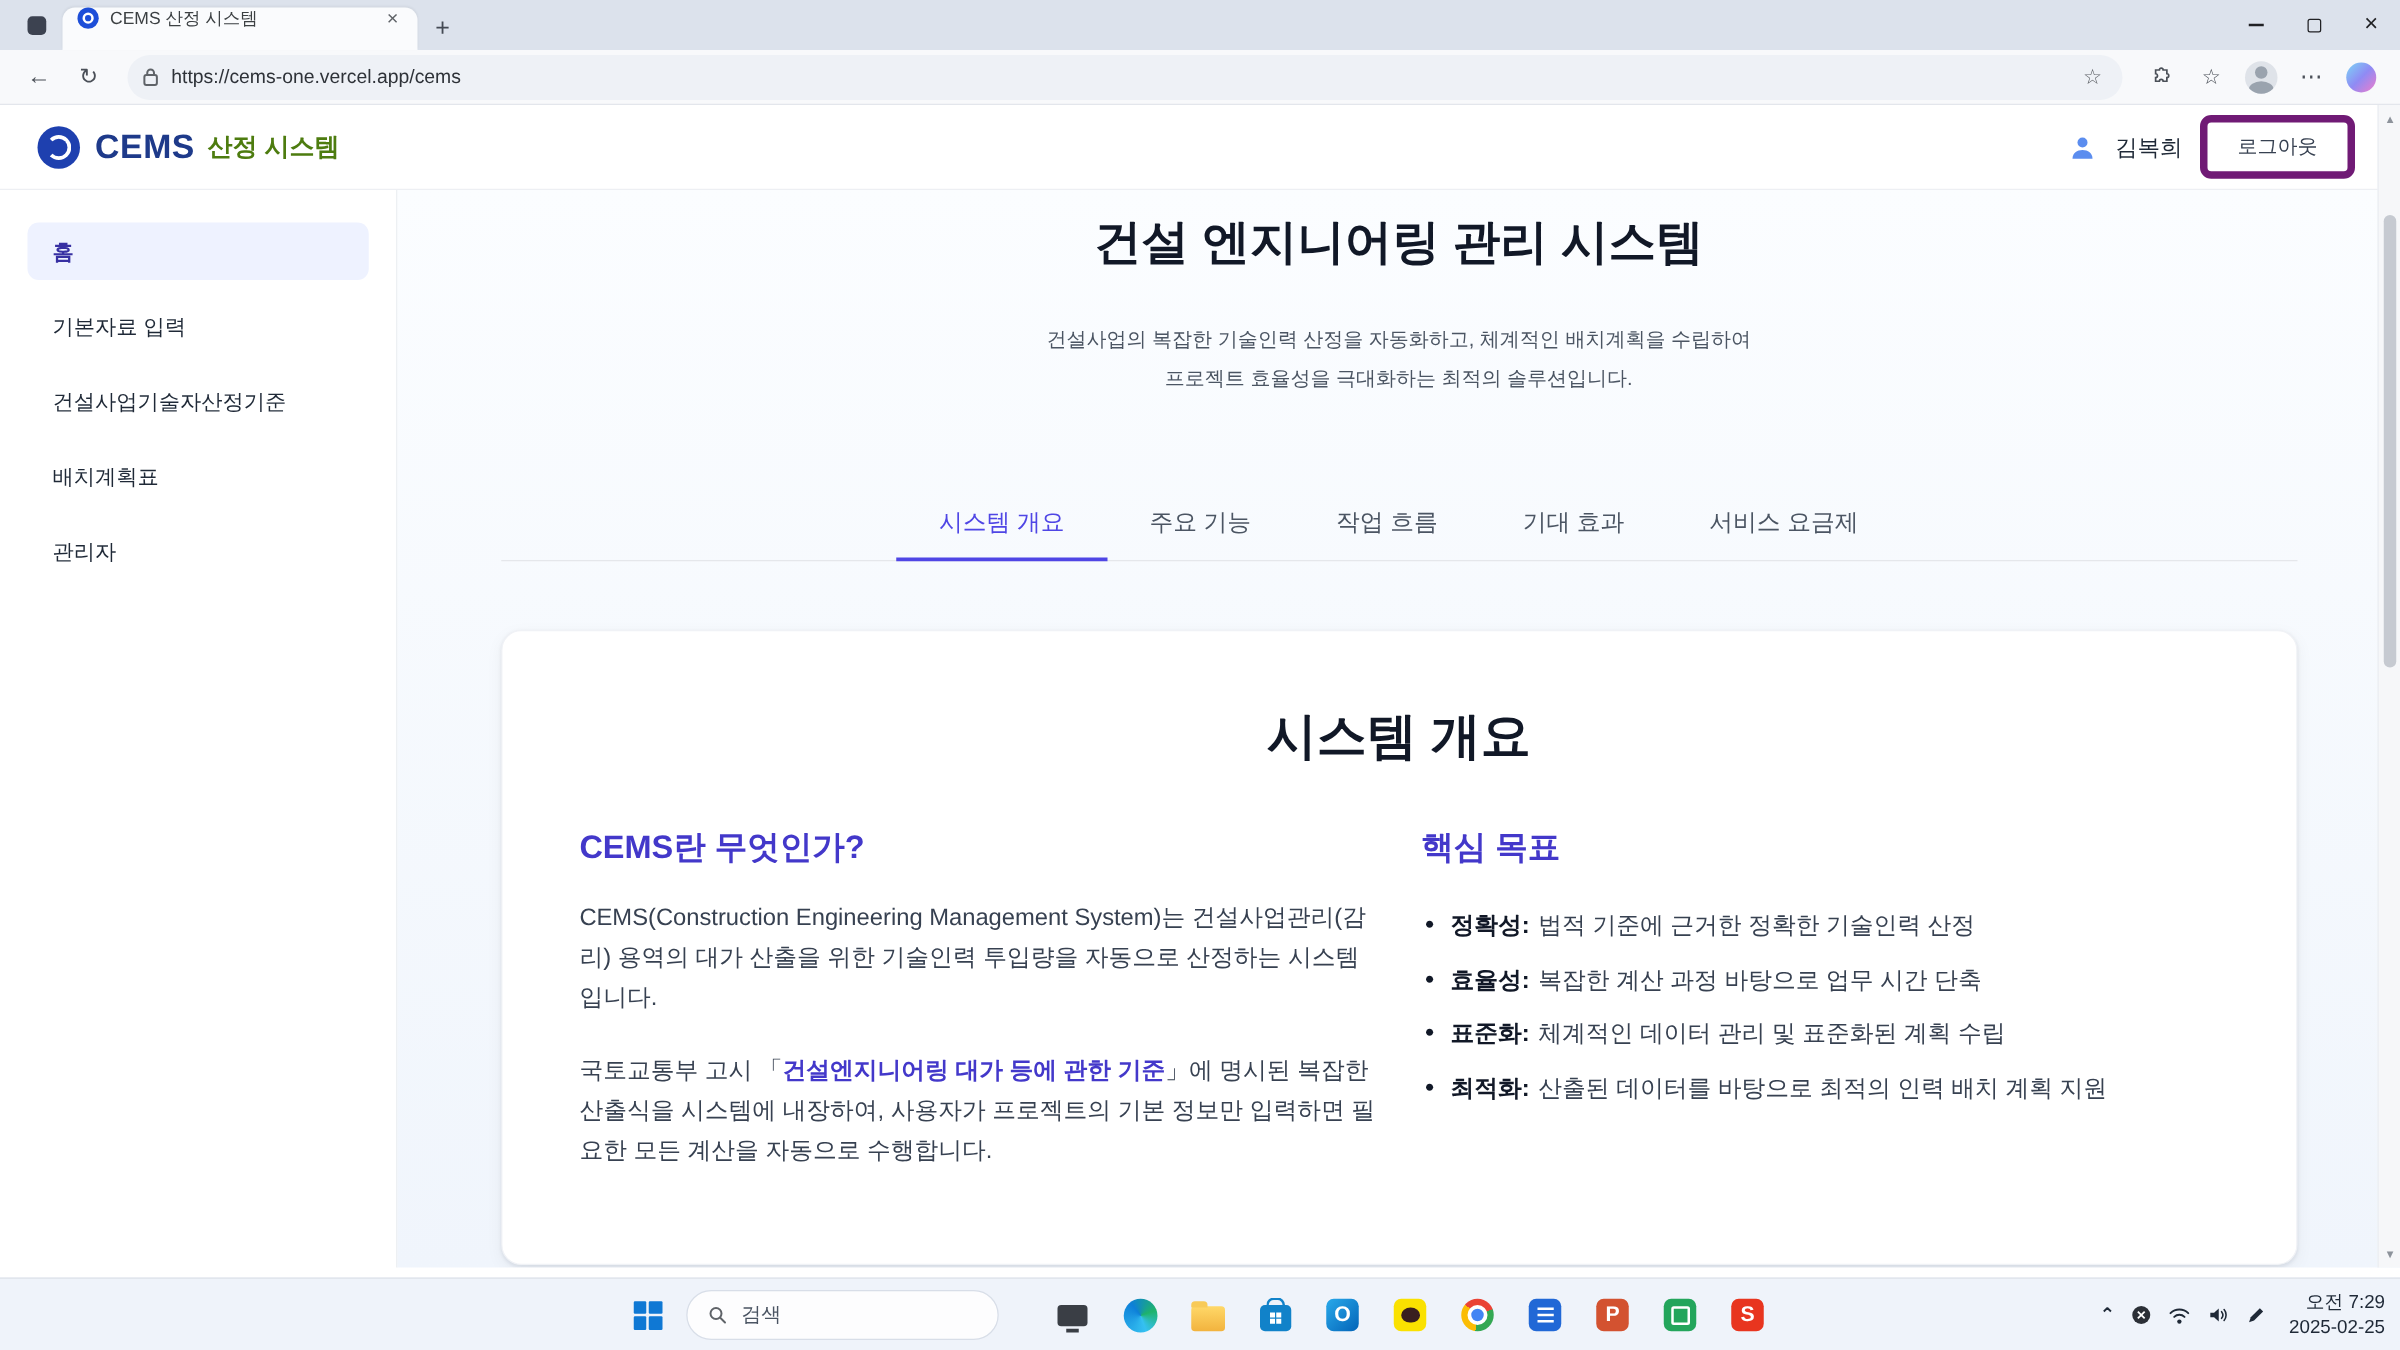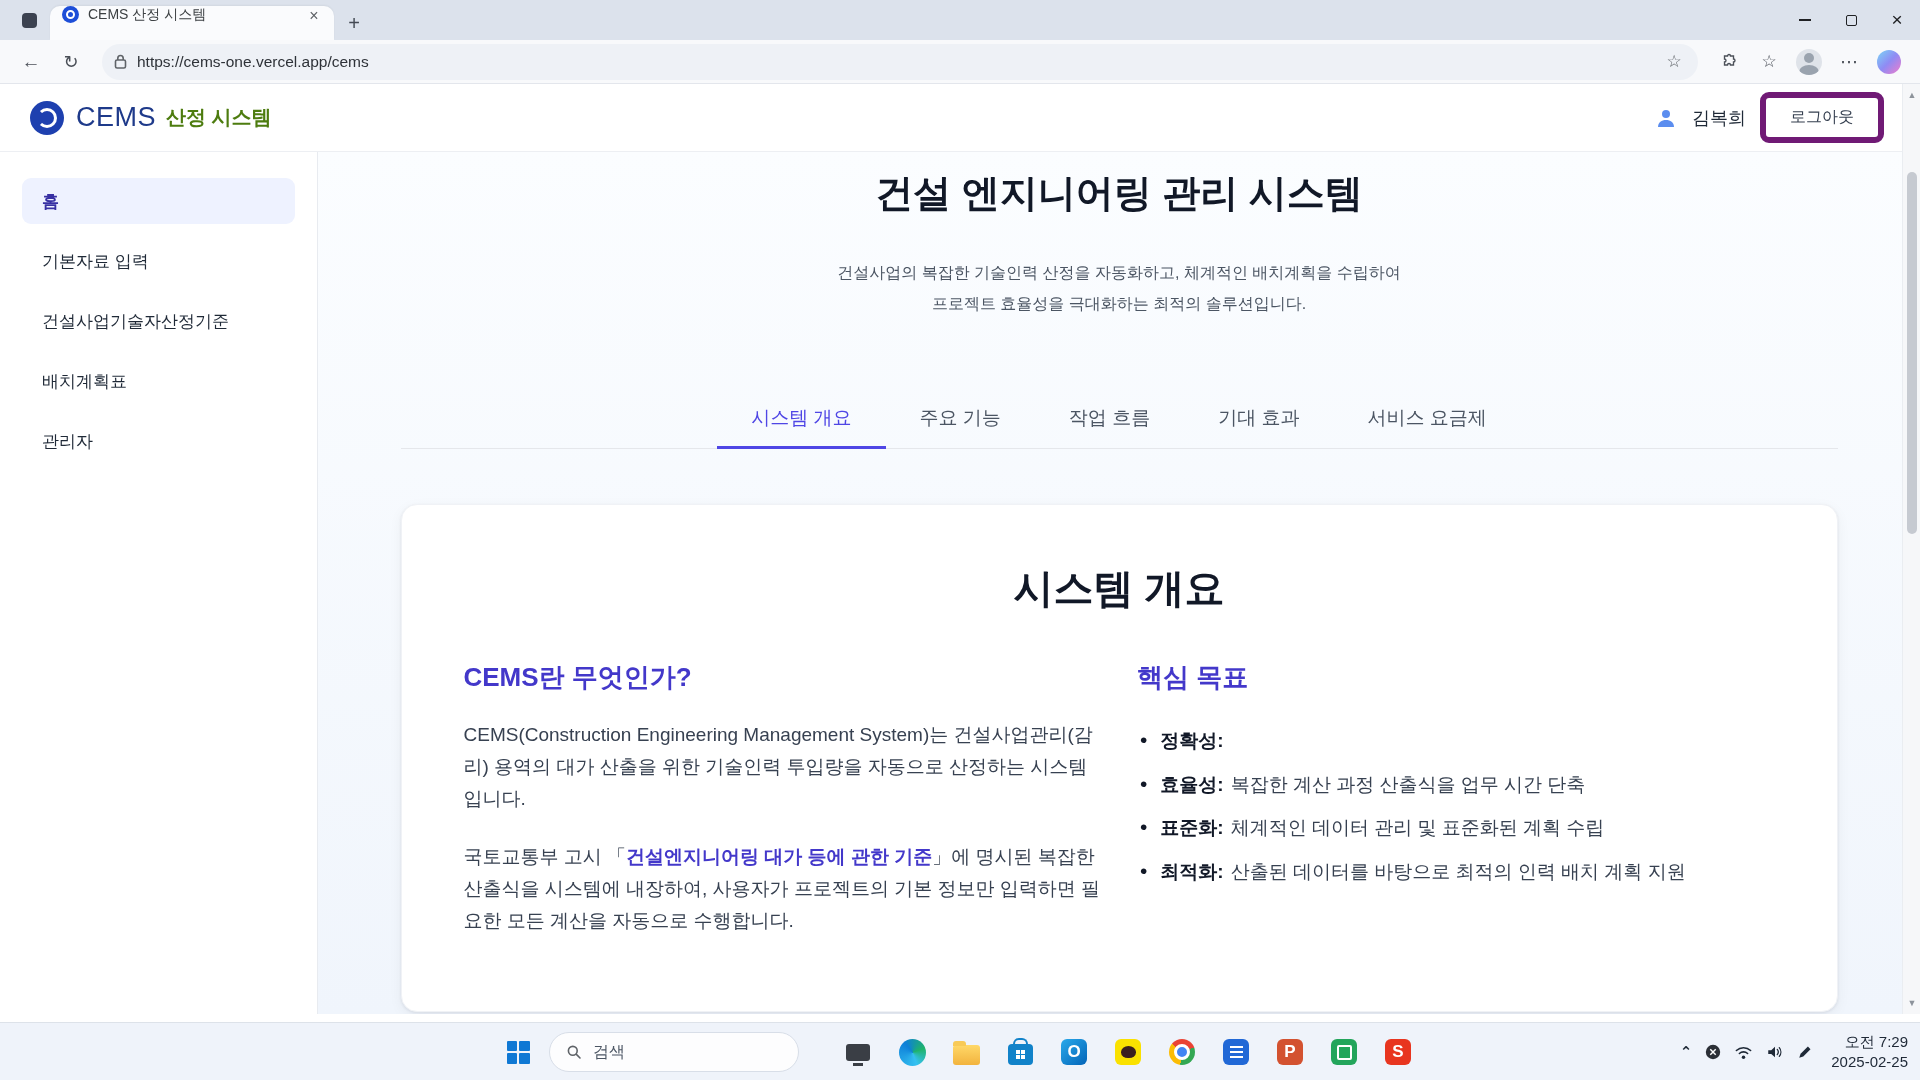--- a/index.html
+++ b/index.html
@@ -41,21 +41,21 @@
   .avatar::before { content:""; position:absolute; top:4px; left:8px; width:10px; height:10px; border-radius:50%; background:#9aa3ae; }
   .avatar::after { content:""; position:absolute; top:16px; left:3px; width:20px; height:14px; border-radius:50%; background:#9aa3ae; }
   .copilot { width:24px; height:24px; border-radius:50%; background:linear-gradient(135deg,#7cd6f6 0%,#8f8bf4 50%,#f07ccb 100%); }
 
   
   .webarea { position:relative; height:930px; background:#fff; }
 
   .appheader { height:68px; background:#fff; border-bottom:1px solid #edeff3; display:flex; align-items:center; padding:0 36px 0 30px; }
   .logo-circle { width:34px; height:34px; border-radius:50%; background:#1e40af; position:relative; flex:none; }
   .logo-circle::after { content:""; position:absolute; inset:7px; border:3px solid #fff; border-radius:50%; border-left-color:transparent; }
-  .brand { margin-left:12px; font-size:27px; font-weight:400; color:#1e3a8a; letter-spacing:.5px; }
+  .brand { margin-left:12px; font-size:27px; font-weight:700; color:#1e3a8a; letter-spacing:.5px; }
   .brand-suffix { margin-left:10px; font-size:20px; font-weight:600; color:#4d7c0f; }
   .hdr-right { margin-left:auto; display:flex; align-items:center; gap:14px; }
   .username { font-size:18px; color:#1f2937; }
   .logout-btn { padding:9px 24px; border:6px solid #701a75; border-radius:9px; background:#fff; font-size:16px; color:#374151; }
 
   .approw { display:flex; height:862px; }
   .sidebar { width:318px; background:#fff; border-right:1px solid #e8ebf0; padding:26px 22px; flex:none; }
   .side-item { height:46px; display:flex; align-items:center; padding:0 20px; border-radius:9px; margin-bottom:14px; font-size:17px; color:#1f2937; }
   .side-item.active { background:#eef2ff; color:#3730a3; font-weight:600; }
 
@@ -227,24 +227,25 @@
             <div>
               <h3 class="col-heading">CEMS란 무엇인가?</h3>
               <p>CEMS(Construction Engineering Management System)는 건설사업관리(감리) 용역의 대가 산출을 위한 기술인력 투입량을 자동으로 산정하는 시스템입니다.</p>
               <p><span>국토교통부 고시 「</span><a href="#" class="doclink">건설엔지니어링 대가 등에 관한 기준</a><span>」에 명시된 복잡한 산출식을 시스템에 내장하여, 사용자가 프로젝트의 기본 정보만 입력하면 필요한 모든 계산을 자동으로 수행합니다.</span></p>
             </div>
             <div>
               <h3 class="col-heading">핵심 목표</h3>
               <ul class="goals">
                 <li>
                     <span class="goal-term">정확성:</span>
+                    <span class="goal-desc">법적 기준에 근거한 정확한 기술인력 산정</span>
                   </li>
                 <li>
                     <span class="goal-term">효율성:</span>
-                    <span class="goal-desc">복잡한 계산 과정 산출식을 업무 시간 단축</span>
+                    <span class="goal-desc">복잡한 계산 과정 바탕으로 업무 시간 단축</span>
                   </li>
                 <li>
                     <span class="goal-term">표준화:</span>
                     <span class="goal-desc">체계적인 데이터 관리 및 표준화된 계획 수립</span>
                   </li>
                 <li>
                     <span class="goal-term">최적화:</span>
                     <span class="goal-desc">산출된 데이터를 바탕으로 최적의 인력 배치 계획 지원</span>
                   </li>
               </ul>

